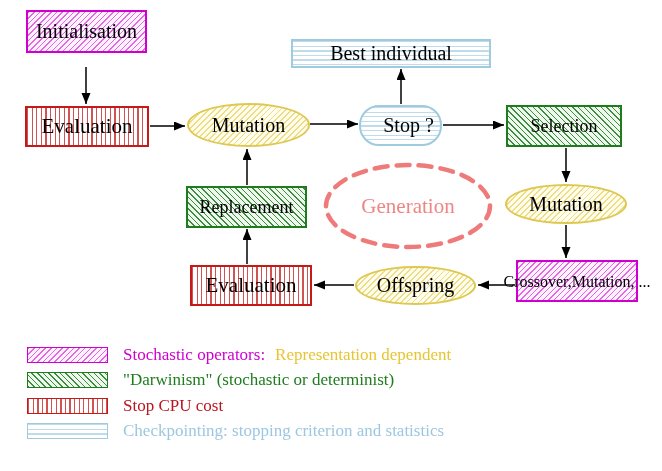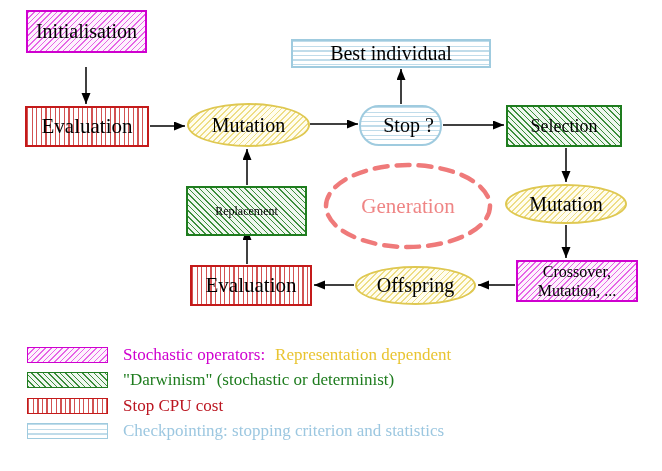--- a/index.html
+++ b/index.html
@@ -48,28 +48,28 @@
   .n-init        { left:26px;  top:10px;  width:121px; height:43px; font-size:20px; }
   .n-eval1       { left:25px;  top:106px; width:124px; height:41px; font-size:21px; }
   .n-parents     { left:187px; top:103px; width:123px; height:44px; font-size:20px; }
   .n-best        { left:291px; top:39px;  width:200px; height:29px; font-size:20px; }
   .n-stop        { left:359px; top:105px; width:83px;  height:41px; font-size:20px; }
   .n-selection   { left:506px; top:105px; width:116px; height:42px; font-size:18px; }
   .n-genitors    { left:505px; top:184px; width:122px; height:40px; font-size:20px; }
   .n-crossover   { left:516px; top:260px; width:122px; height:42px; font-size:16px; line-height:19px; }
   .n-offspring   { left:355px; top:266px; width:121px; height:39px; font-size:20px; }
   .n-eval2       { left:190px; top:265px; width:122px; height:41px; font-size:21px; }
-  .n-replacement { left:186px; top:186px; width:121px; height:50px; font-size:12px; }
+  .n-replacement { left:186px; top:186px; width:121px; height:42px; font-size:18px; }
 
   .n-generation-label {
     position:absolute; left:324px; top:163px; width:168px; height:86px;
     display:flex; align-items:center; justify-content:center;
     color:#ef8585; font-size:21px;
   }
-  .crossover-lines { display:flex; flex-direction:column; }
+  .crossover-lines { display:flex; }
 
   
   #overlay { position:absolute; left:0; top:0; width:662px; height:471px; pointer-events:none; }
   #overlay line { stroke:#000; stroke-width:1.5; }
   .generation-ellipse {
     fill:none; stroke:var(--salmon); stroke-width:4.5;
     stroke-dasharray:13 9; stroke-linecap:round;
   }
 
   

